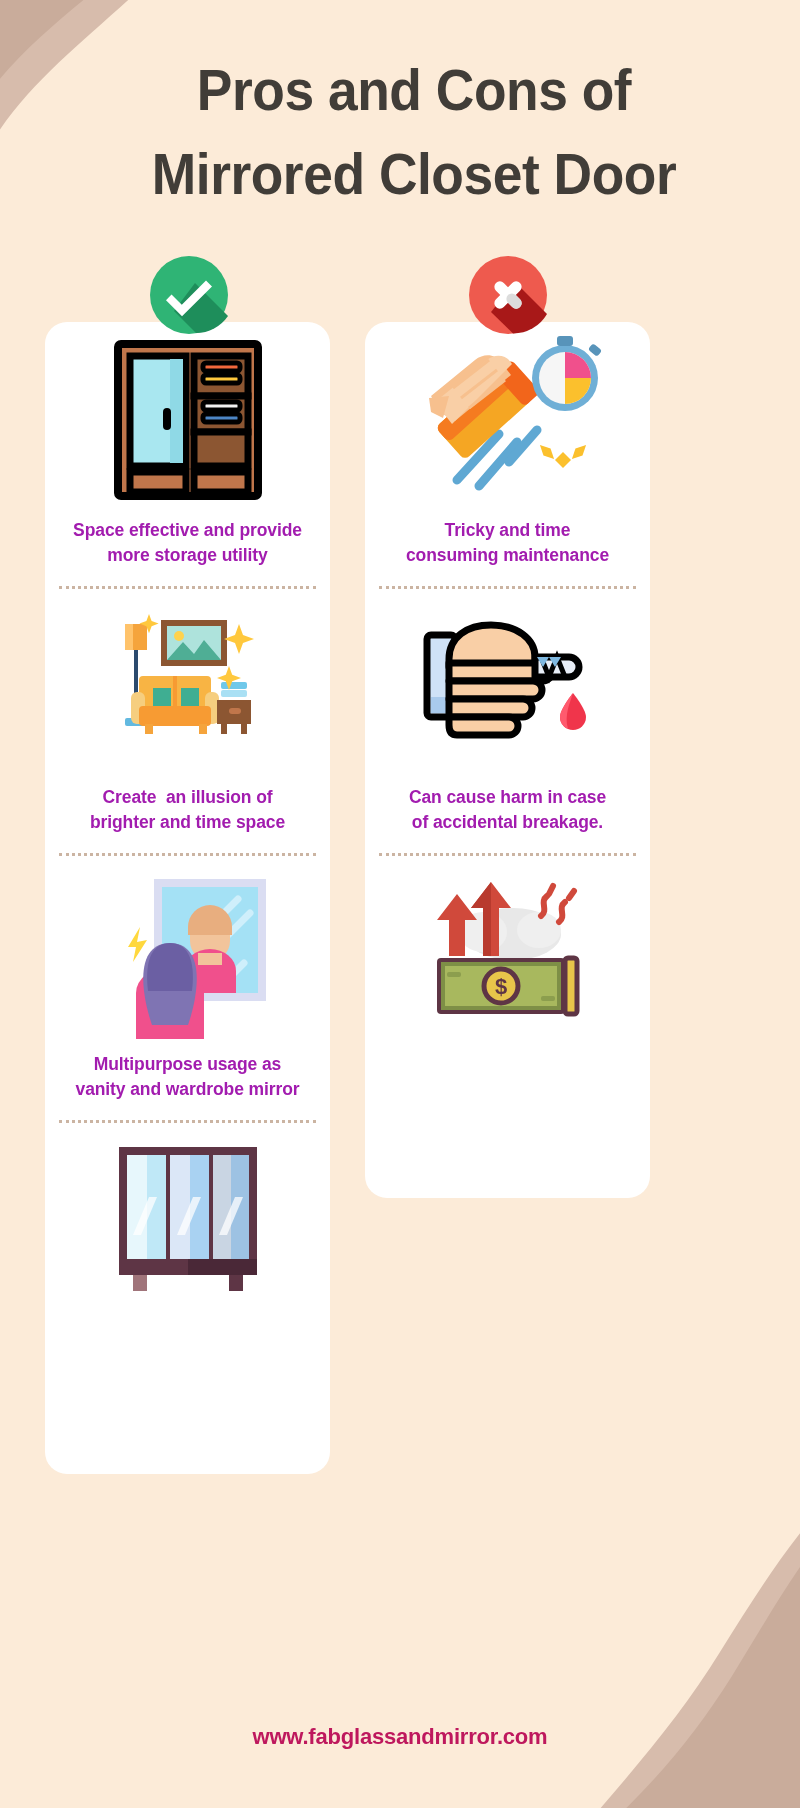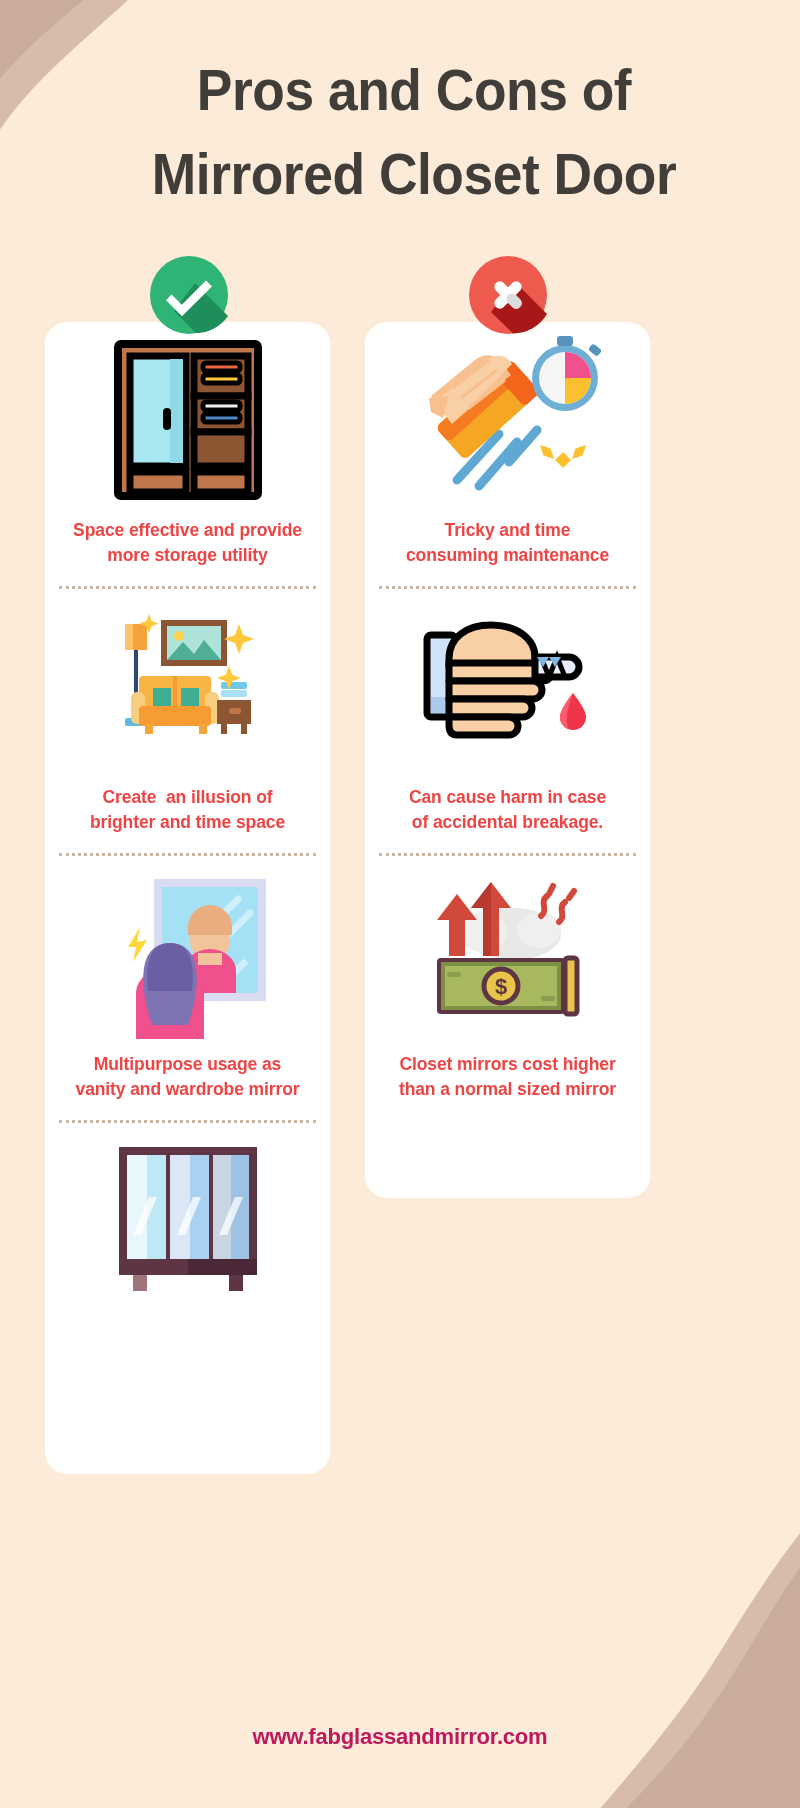--- a/index.html
+++ b/index.html
@@ -67,21 +67,21 @@
   }
   .item-icon {
     height: 196px;
     display: flex; align-items: center; justify-content: center;
   }
   .item-icon svg { display: block; }
   .item-label {
     font-size: 17.5px;
     font-weight: 700;
     line-height: 25px;
-    color: #ef4444;
+    color: #a21caf;
     text-align: center;
     letter-spacing: -0.1px;
     padding-bottom: 18px;
     white-space: pre-wrap;
   }
   .divider {
     height: 0; border: 0; border-top: 3px dotted #C9B09E;
     width: 257px;
     margin: 0 auto;
     opacity: .95;
@@ -358,22 +358,20 @@
             <rect x="24" y="86" width="128" height="56" rx="4" fill="#5E3545"></rect>
             <rect x="30" y="92" width="116" height="44" fill="#A8B85E"></rect>
             <rect x="30" y="92" width="116" height="44" fill="none" stroke="#7E8F46" stroke-width="4"></rect>
             <circle cx="88" cy="114" r="17" fill="#E8C54A" stroke="#5E3545" stroke-width="5"></circle>
             <text x="88" y="122" font-family="'Liberation Sans',sans-serif" font-size="22" font-weight="700" fill="#5E3545" text-anchor="middle">$</text>
             <rect x="152" y="86" width="12" height="56" rx="3" fill="#E8C54A" stroke="#5E3545" stroke-width="5"></rect>
             <rect x="34" y="100" width="14" height="5" rx="2" fill="#8C9E4E"></rect>
             <rect x="128" y="124" width="14" height="5" rx="2" fill="#8C9E4E"></rect>
           </svg>
         </div>
-        <div class="item-label">Closet mirrors cost higher
-than a normal sized mirror</div>
       </div>
 
     </div>
   </div>
 
   <div class="footer">www.fabglassandmirror.com</div>
 
 </div>
 
 </body></html>

